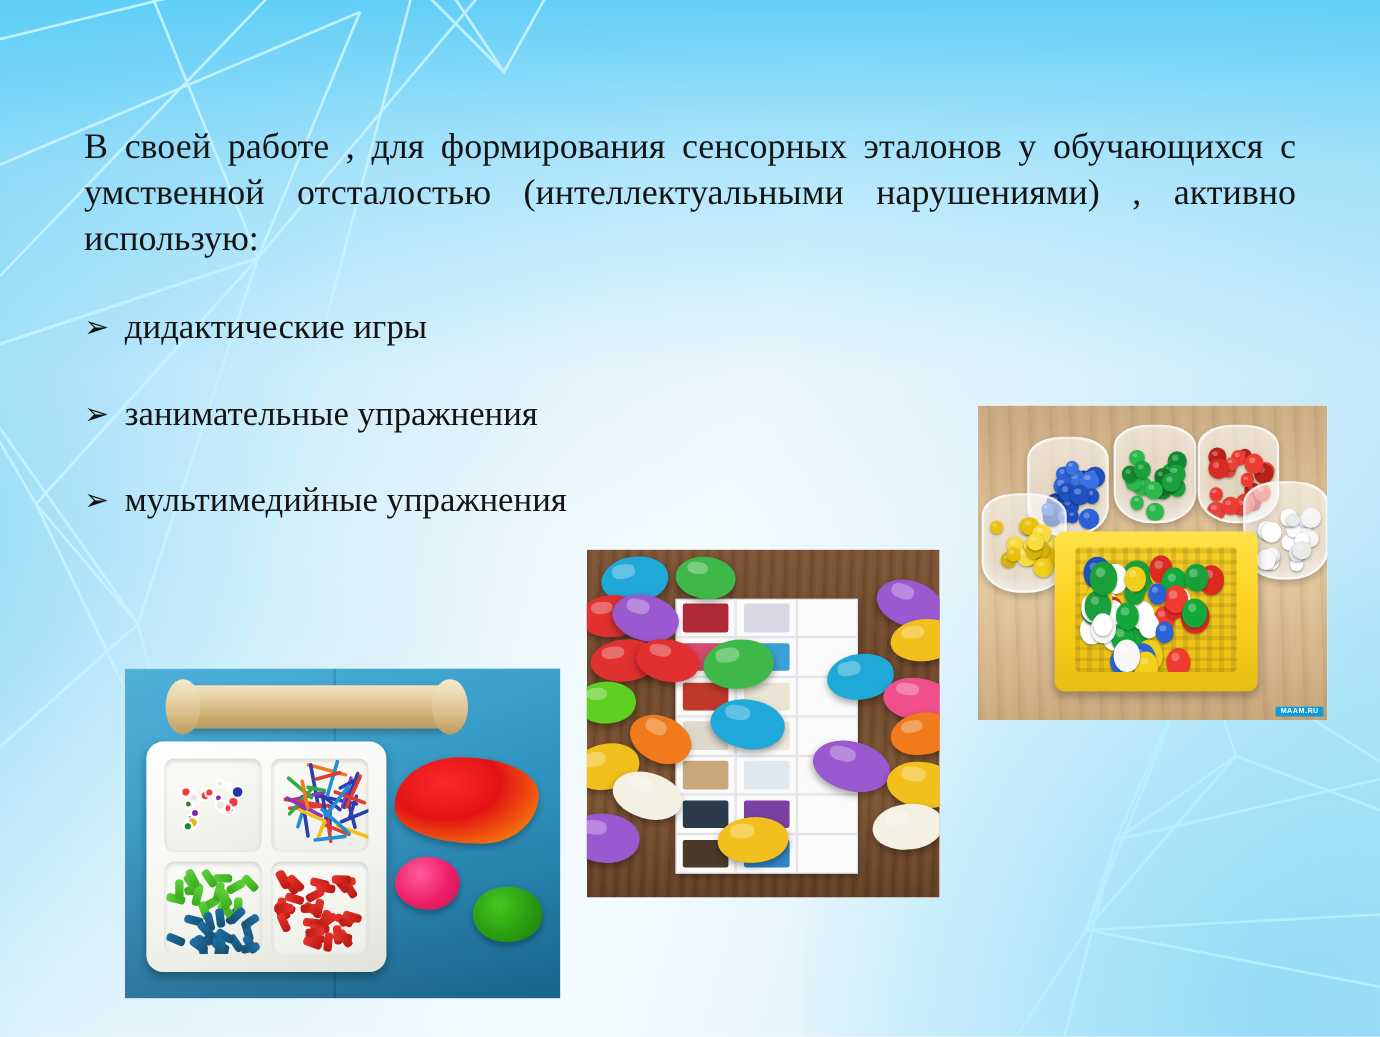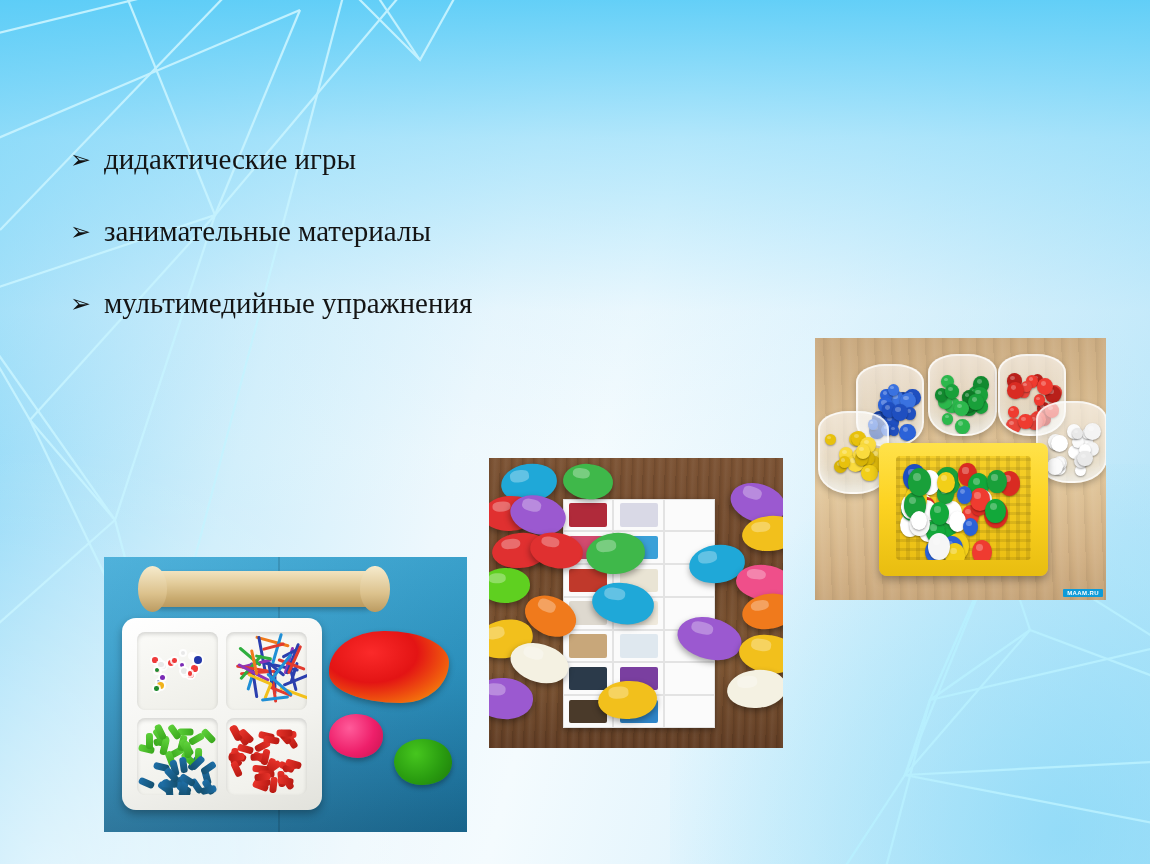--- a/index.html
+++ b/index.html
@@ -303,31 +303,32 @@
       <path d="M 905 775 L 830 890"></path>
       <path d="M 905 775 L 1190 760"></path>
       <path d="M 930 700 L 880 890"></path>
       <path d="M 1000 540 L 1190 660"></path>
       <path d="M 1000 540 L 1075 470"></path>
     </g>
   </svg>
 
   <div class="text-block">
 
+    <p class="para">В своей работе , для формирования сенсорных эталонов у обучающихся с умственной отсталостью (интеллектуальными нарушениями) , активно использую:</p>
 
     <ul class="bullet-list">
 
       <li class="bullet-item">
         <span class="bullet-marker">➢</span>
         <span class="bullet-text">дидактические игры</span>
       </li>
 
       <li class="bullet-item">
         <span class="bullet-marker">➢</span>
-        <span class="bullet-text">занимательные материалы</span>
+        <span class="bullet-text">занимательные упражнения</span>
       </li>
 
       <li class="bullet-item">
         <span class="bullet-marker">➢</span>
         <span class="bullet-text">мультимедийные упражнения</span>
       </li>
 
     </ul>
   </div>
 

